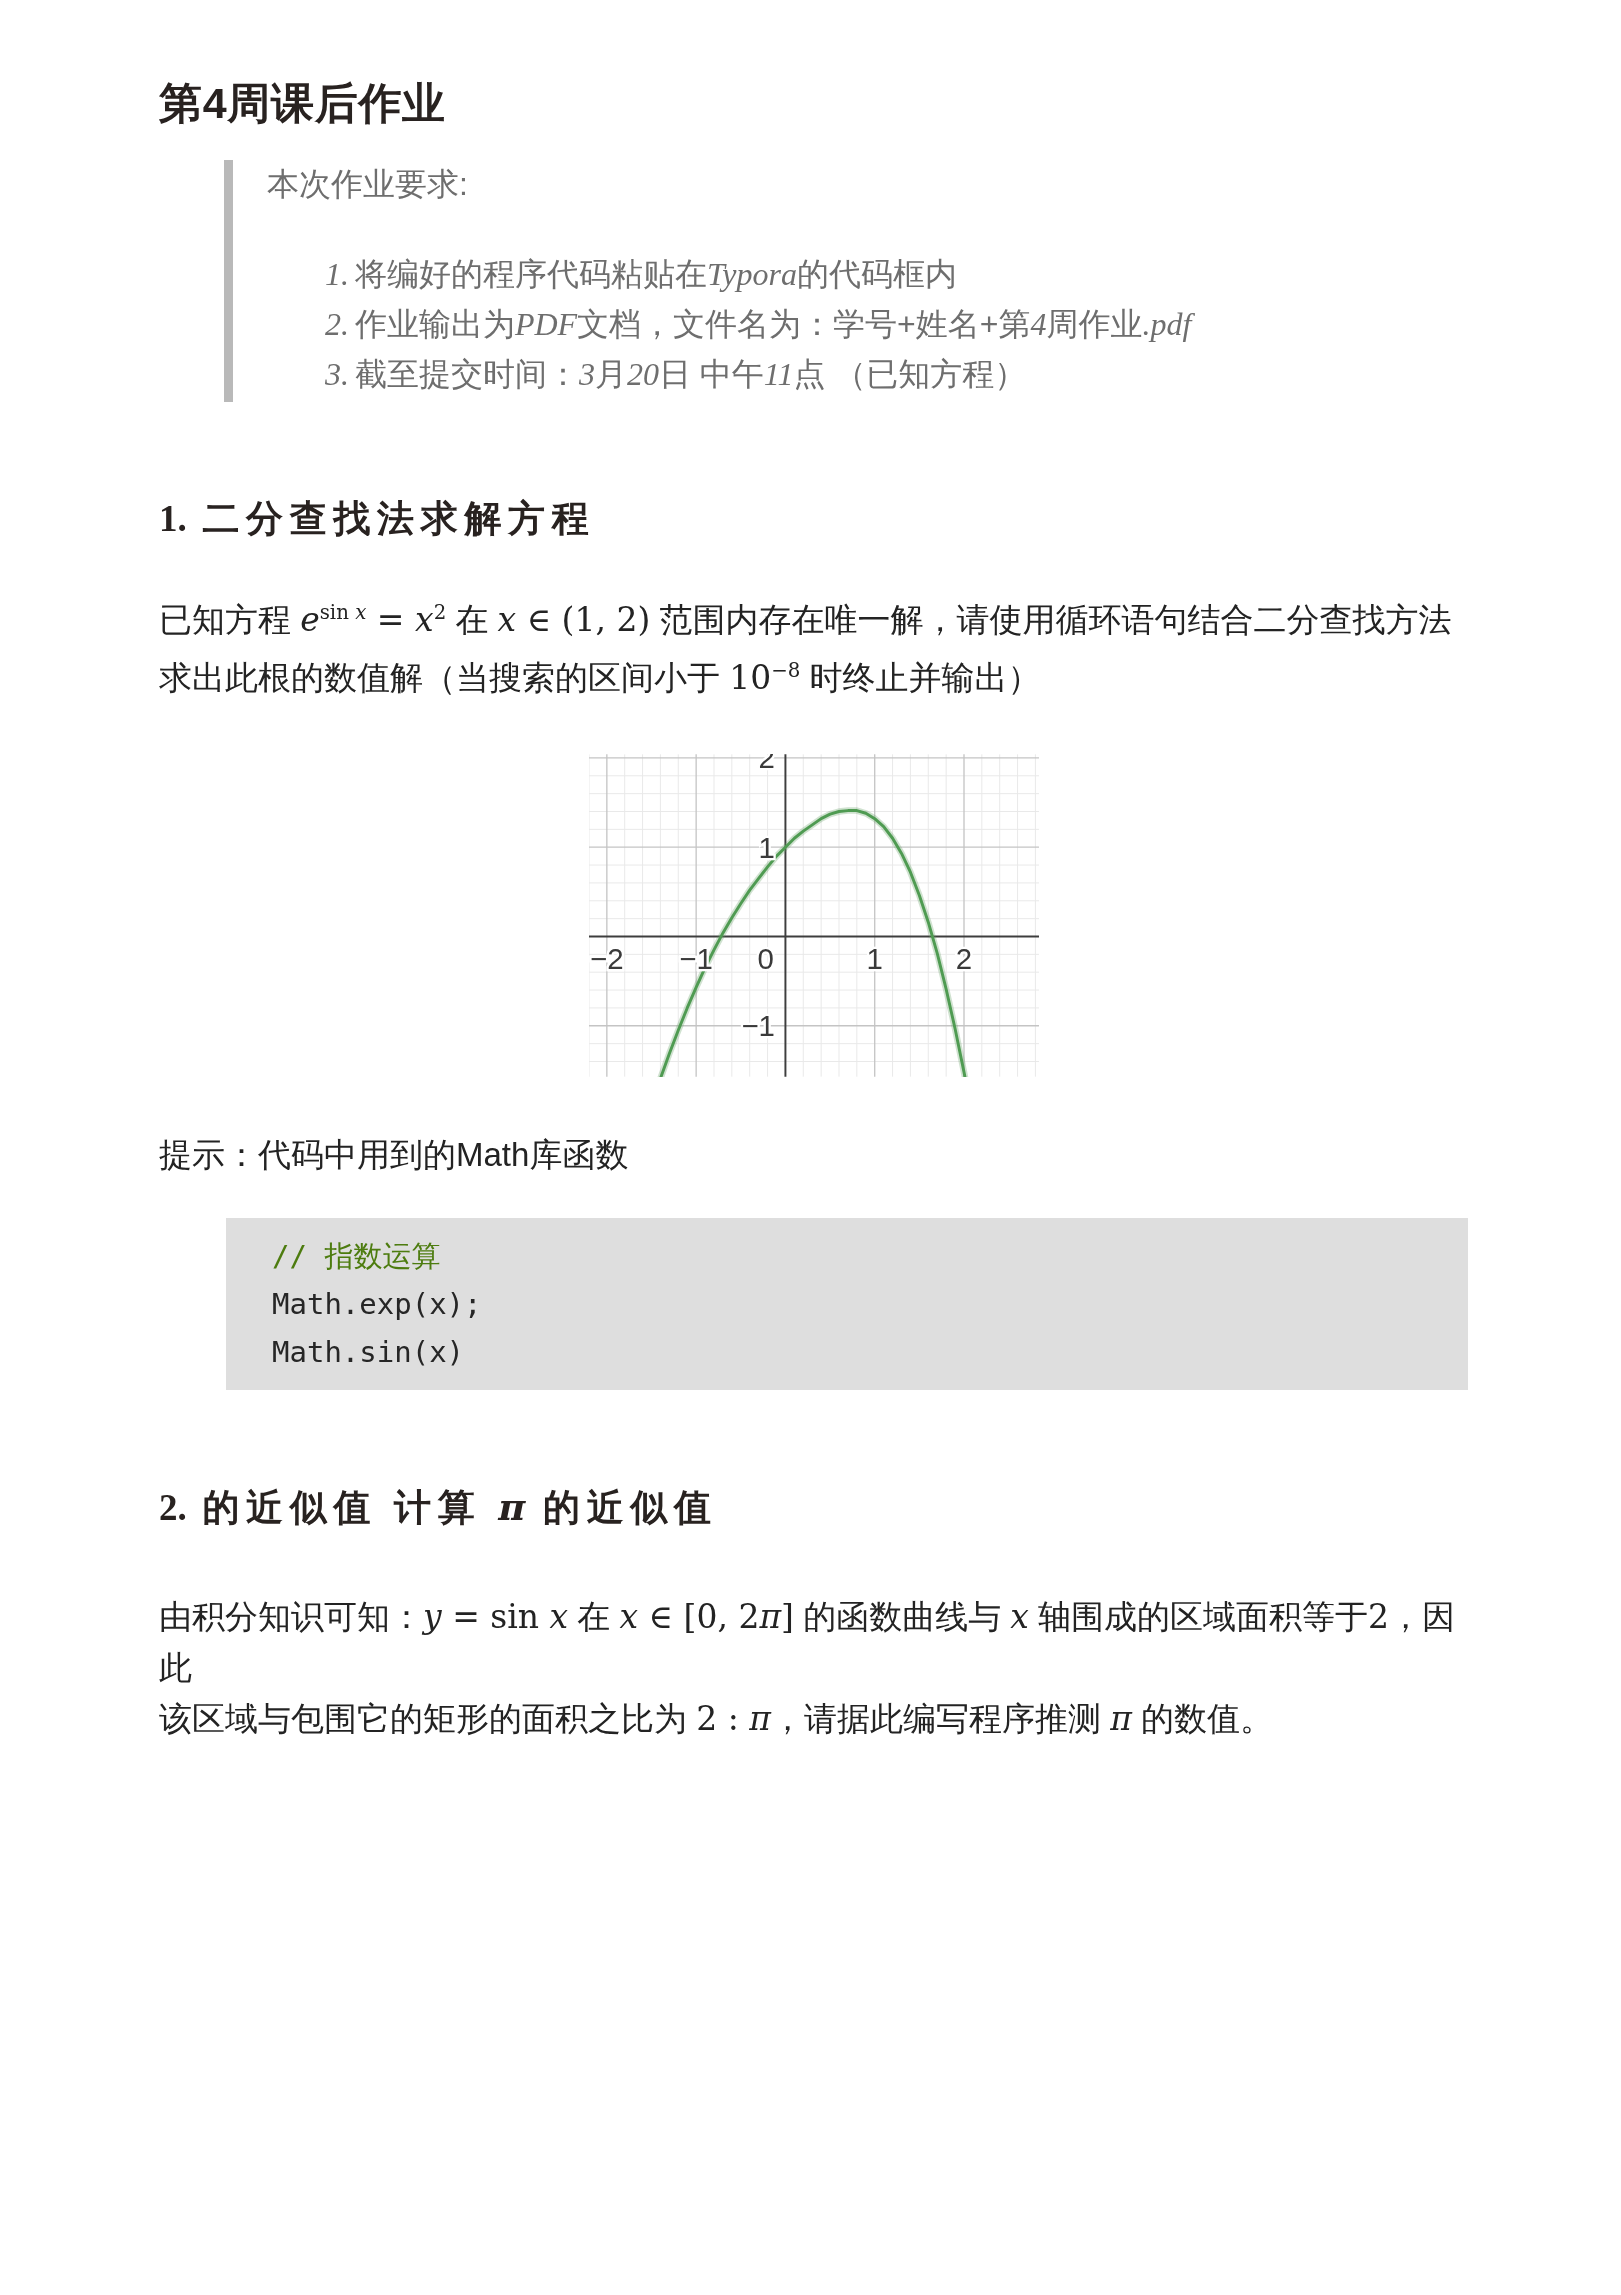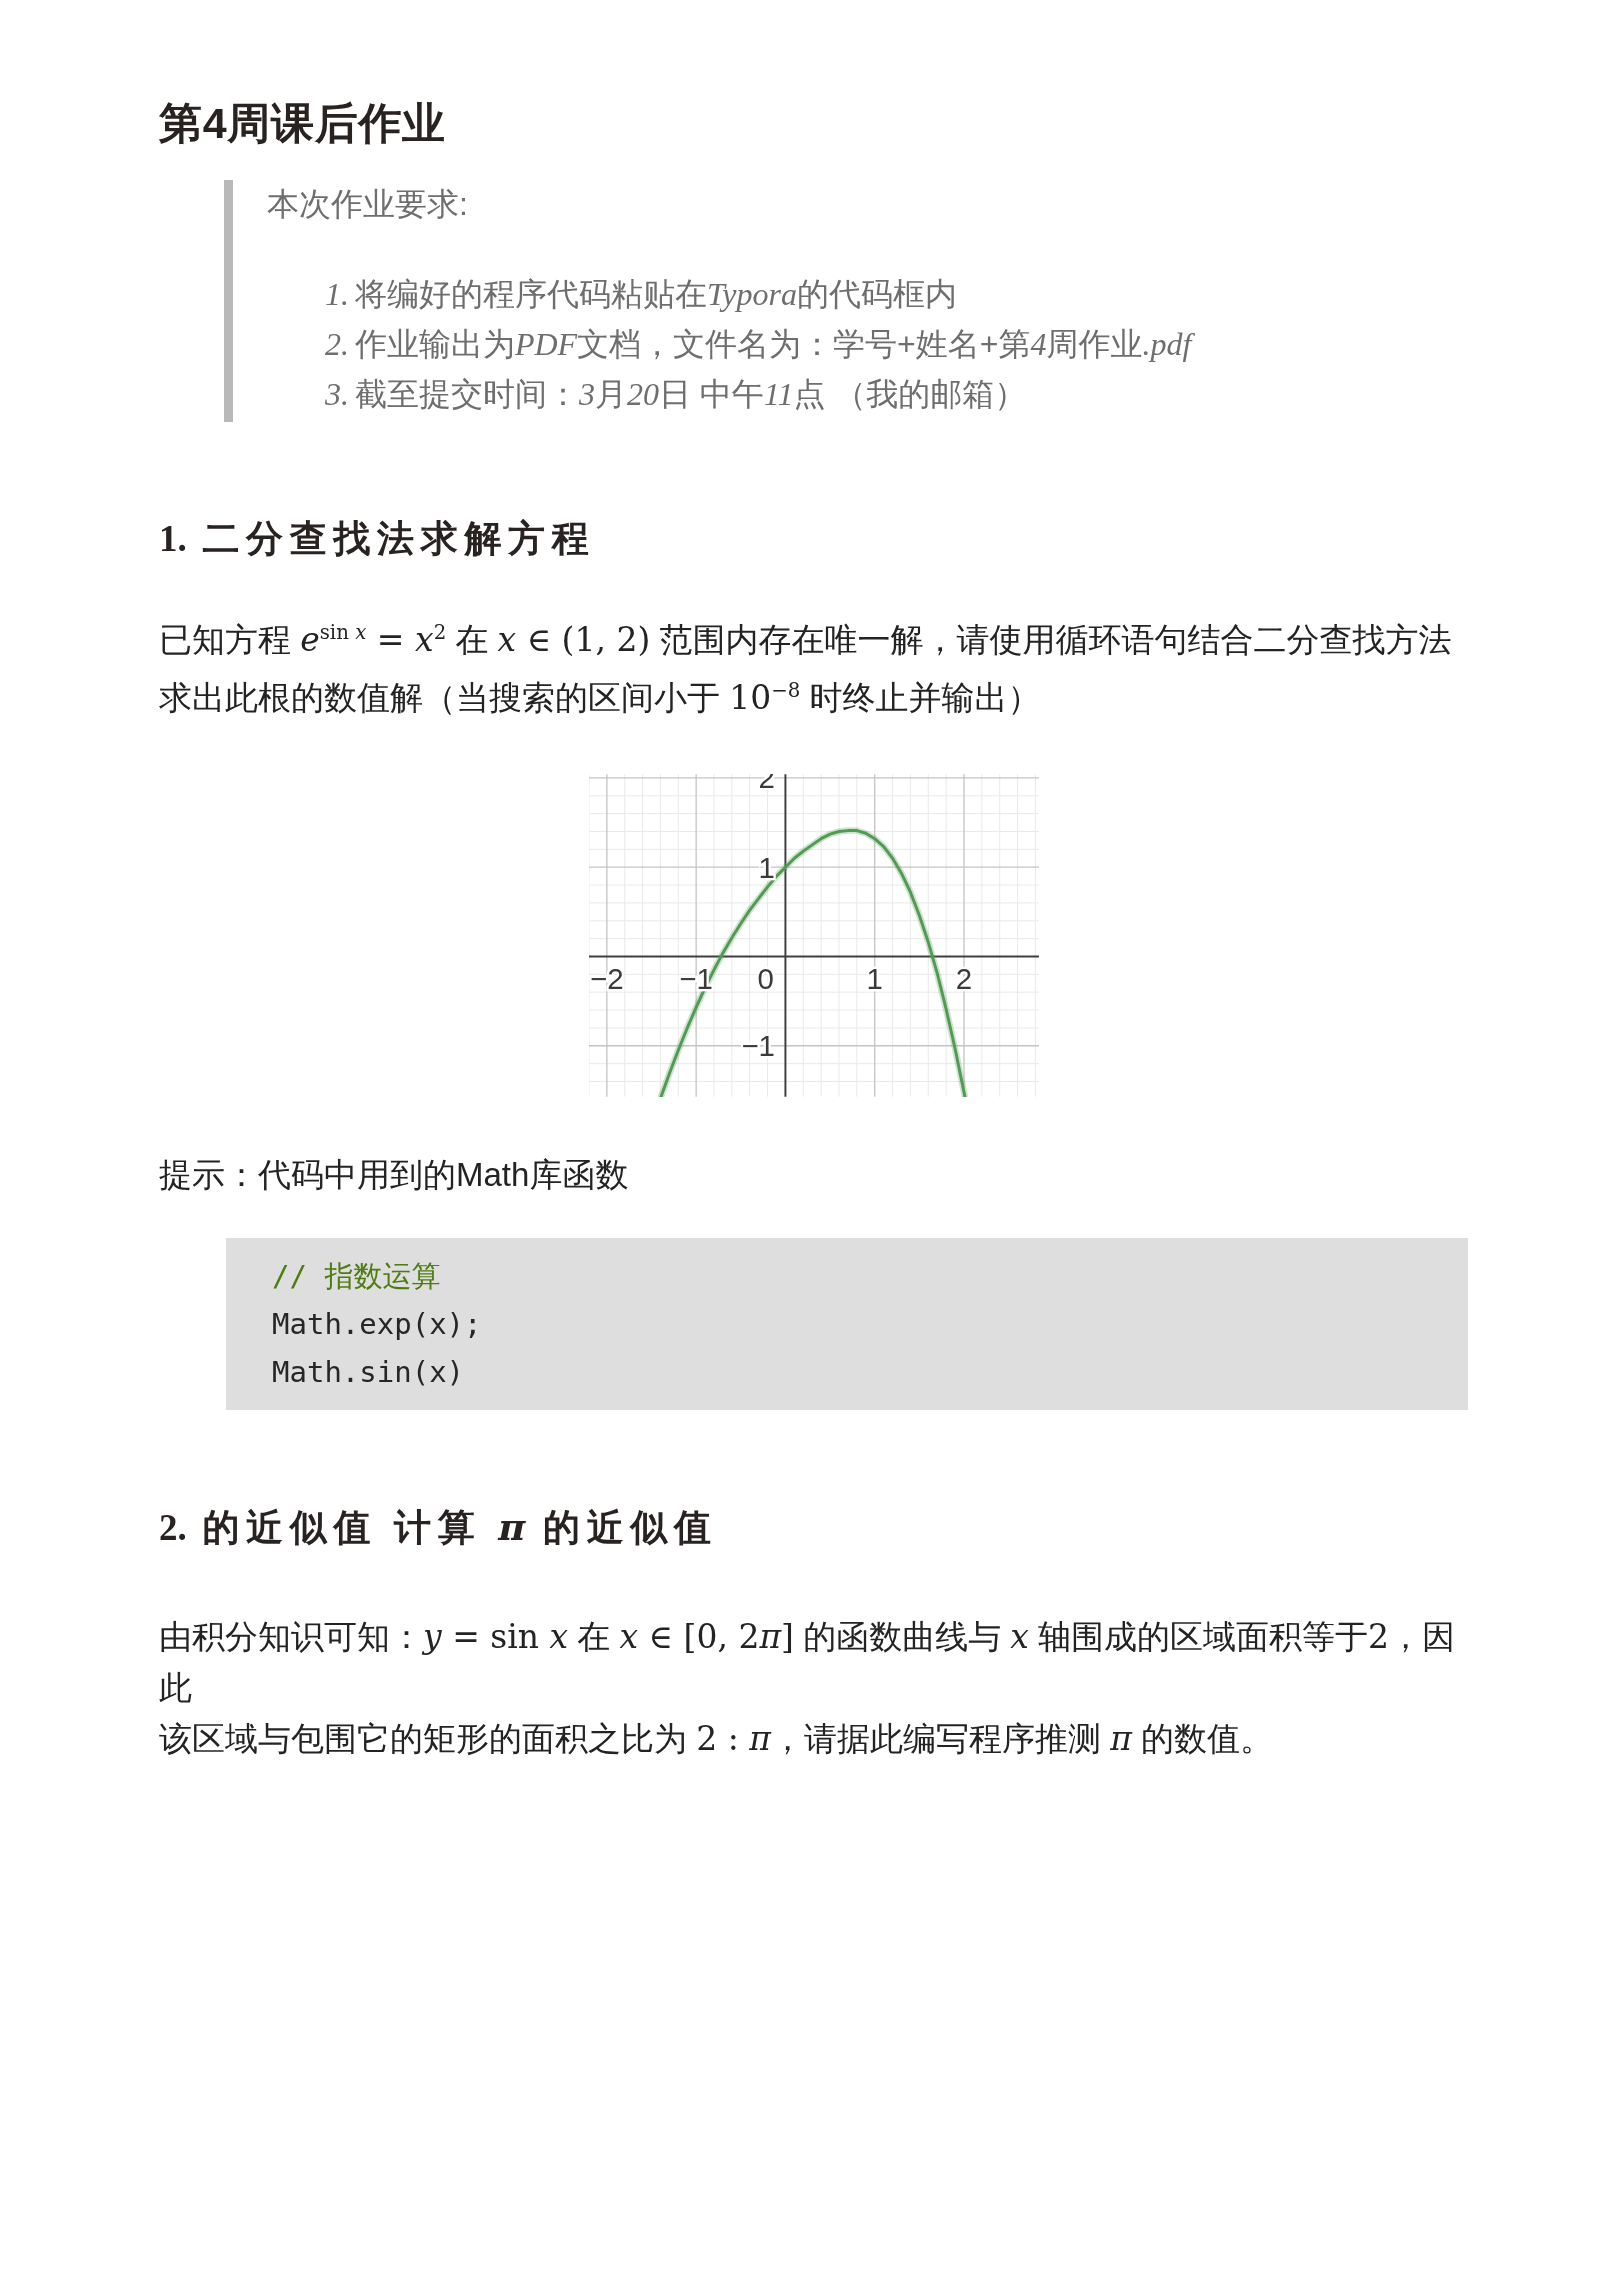--- a/index.html
+++ b/index.html
@@ -10,21 +10,21 @@
   }
   body {
     font-family: "Liberation Sans", "DejaVu Sans", sans-serif;
     color: #232323;
     -webkit-font-smoothing: antialiased;
   }
   .content { box-sizing: border-box; width: 1622px; padding: 0 154px 0 159px; }
 
   
   h1.doc-title {
-    margin: 0; padding-top: 98px;
+    margin: 0; padding-top: 78px;
     font-size: 43px; font-weight: 700; color: #282220;
     letter-spacing: 0.7px; line-height: 1.2;
   }
 
   
   blockquote.req-quote {
     margin: 30px 0 0 65px;
     border-left: 9.8px solid #b9b9b9;
     padding: 6.5px 26px 2.6px 34px;
     color: #6e6e6e;
@@ -85,21 +85,21 @@
 
 <div class="content">
 
   <h1 class="doc-title">第4周课后作业</h1>
 
   <blockquote class="req-quote">
     <p class="bq-intro">本次作业要求:</p>
     <ol class="bq-list">
       <li><span class="bq-num">1.</span><span><span class="seg-t">将编好的程序代码粘贴在</span><span class="seg-lat">Typora</span><span class="seg-t">的代码框内</span></span></li>
       <li><span class="bq-num">2.</span><span><span class="seg-t">作业输出为</span><span class="seg-lat">PDF</span><span class="seg-t">文档，文件名为：学号+姓名+第</span><span class="seg-lat">4</span><span class="seg-t">周作业</span><span class="seg-lat">.pdf</span></span></li>
-      <li><span class="bq-num">3.</span><span><span class="seg-t">截至提交时间：</span><span class="seg-lat">3</span><span class="seg-t">月</span><span class="seg-lat">20</span><span class="seg-t">日 中午</span><span class="seg-lat">11</span><span class="seg-t">点 （我的邮箱）</span></span></li>
+      <li><span class="bq-num">3.</span><span><span class="seg-t">截至提交时间：</span><span class="seg-lat">3</span><span class="seg-t">月</span><span class="seg-lat">20</span><span class="seg-t">日 中午</span><span class="seg-lat">11</span><span class="seg-t">点 （已知方程）</span></span></li>
     </ol>
   </blockquote>
 
   <h3 class="sec-heading"><span class="h3-num">1.</span><span class="h3-text">二分查找法求解方程</span></h3>
 
   <p class="para"><span class="seg-t">已知方程 </span><span class="seg-m">e</span><span class="seg-srm">sin </span><span class="seg-sit">x</span><span class="seg-mn"> = </span><span class="seg-m">x</span><span class="seg-srm">2</span><span class="seg-t"> 在 </span><span class="seg-m">x</span><span class="seg-mn"> ∈ (1, 2)</span><span class="seg-t"> 范围内存在唯一解，请使用循环语句结合二分查找方法</span><br><span class="seg-t">求出此根的数值解（当搜索的区间小于 </span><span class="seg-mn">10</span><span class="seg-srm">−8</span><span class="seg-t"> 时终止并输出）</span></p>
 
   <div class="graph-wrap">
     <div id="graph-svg"><svg width="450" height="323" viewBox="0 0 687.96 492.76500000000004">
           <line x1="0" y1="0" x2="0" y2="492.76500000000004" stroke="#e9e9e9" stroke-width="1.5"></line>

